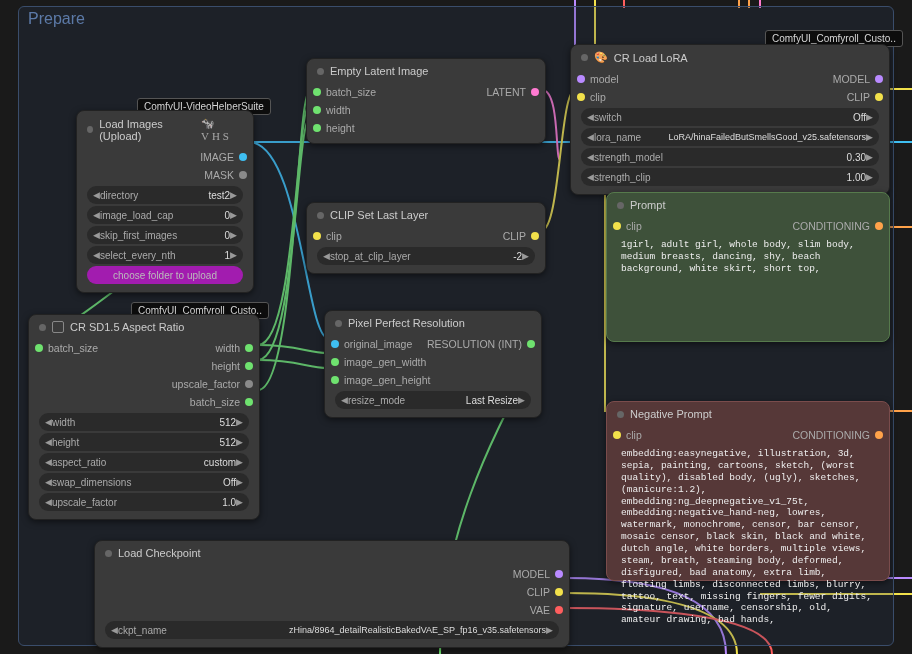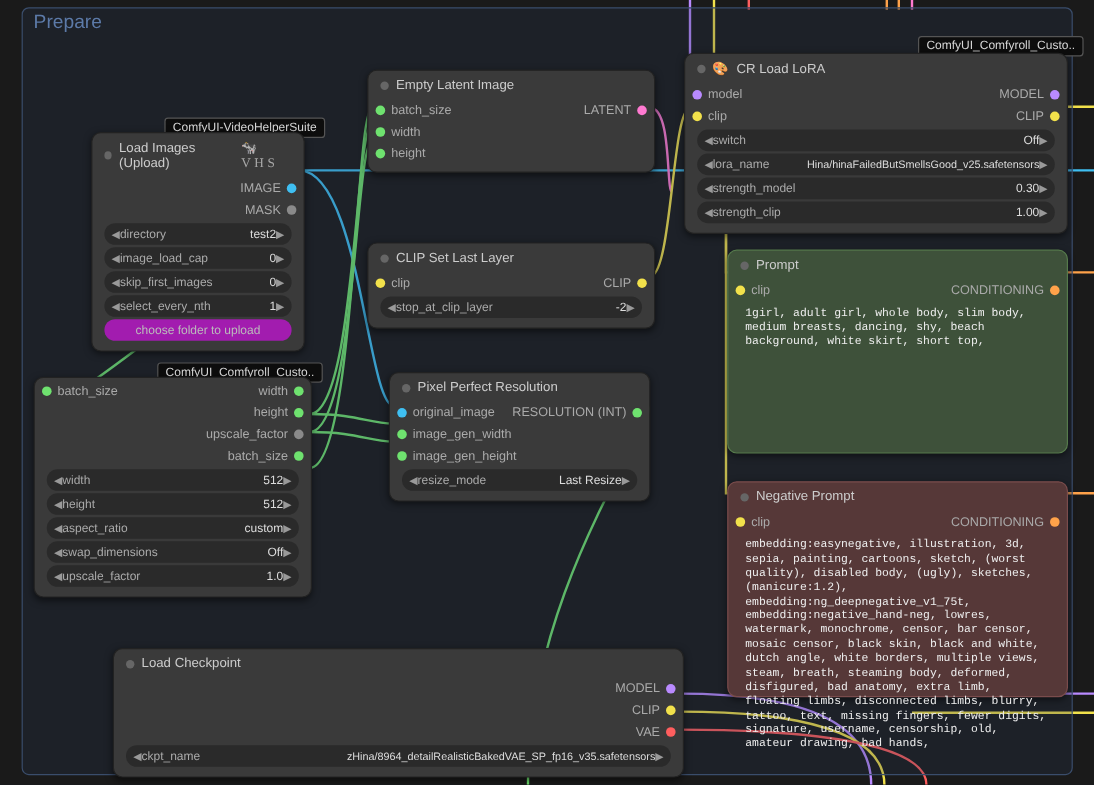--- a/index.html
+++ b/index.html
@@ -190,20 +190,25 @@
           <span class="wval">1</span>
           <span class="arrR">▶</span>
         </div>
     <div class="widget btnwidget">
           <span>choose folder to upload</span>
         </div>
   </div>
 </div>
 
 <div class="node" style="left:28px; top:314px; width:232px;">
+  <div class="node-title">
+        <span class="dot"></span>
+        <span class="checkbox"></span>
+        <span>CR SD1.5 Aspect Ratio</span>
+      </div>
   <div class="node-body">
     <div class="io-row">
       <span class="io-left">
             <span class="port p-green"></span>
             <span>batch_size</span>
           </span>
       <span class="io-right">
             <span>width</span>
             <span class="port p-green"></span>
           </span>
@@ -388,39 +393,39 @@
     </div>
     <div class="widget">
           <span class="arrL">◀</span>
           <span class="wlabel">switch</span>
           <span class="wval">Off</span>
           <span class="arrR">▶</span>
         </div>
     <div class="widget">
           <span class="arrL">◀</span>
           <span class="wlabel">lora_name</span>
-          <span class="wval" style="font-size:9px">Hina/hinaFailedButSmellsGood_v25.safetensors</span>
+          <span class="wval" style="font-size:9px">LoRA/hinaFailedButSmellsGood_v25.safetensors</span>
           <span class="arrR">▶</span>
         </div>
     <div class="widget">
           <span class="arrL">◀</span>
           <span class="wlabel">strength_model</span>
           <span class="wval">0.30</span>
           <span class="arrR">▶</span>
         </div>
     <div class="widget">
           <span class="arrL">◀</span>
           <span class="wlabel">strength_clip</span>
           <span class="wval">1.00</span>
           <span class="arrR">▶</span>
         </div>
   </div>
 </div>
 
-<div class="node green" style="left:606px; top:208px; width:284px; height:170px;">
+<div class="node green" style="left:606px; top:192px; width:284px; height:150px;">
   <div class="node-title">
         <span class="dot"></span>
         <span>Prompt</span>
       </div>
   <div class="node-body">
     <div class="io-row">
       <span class="io-left">
             <span class="port p-yellow"></span>
             <span>clip</span>
           </span>

